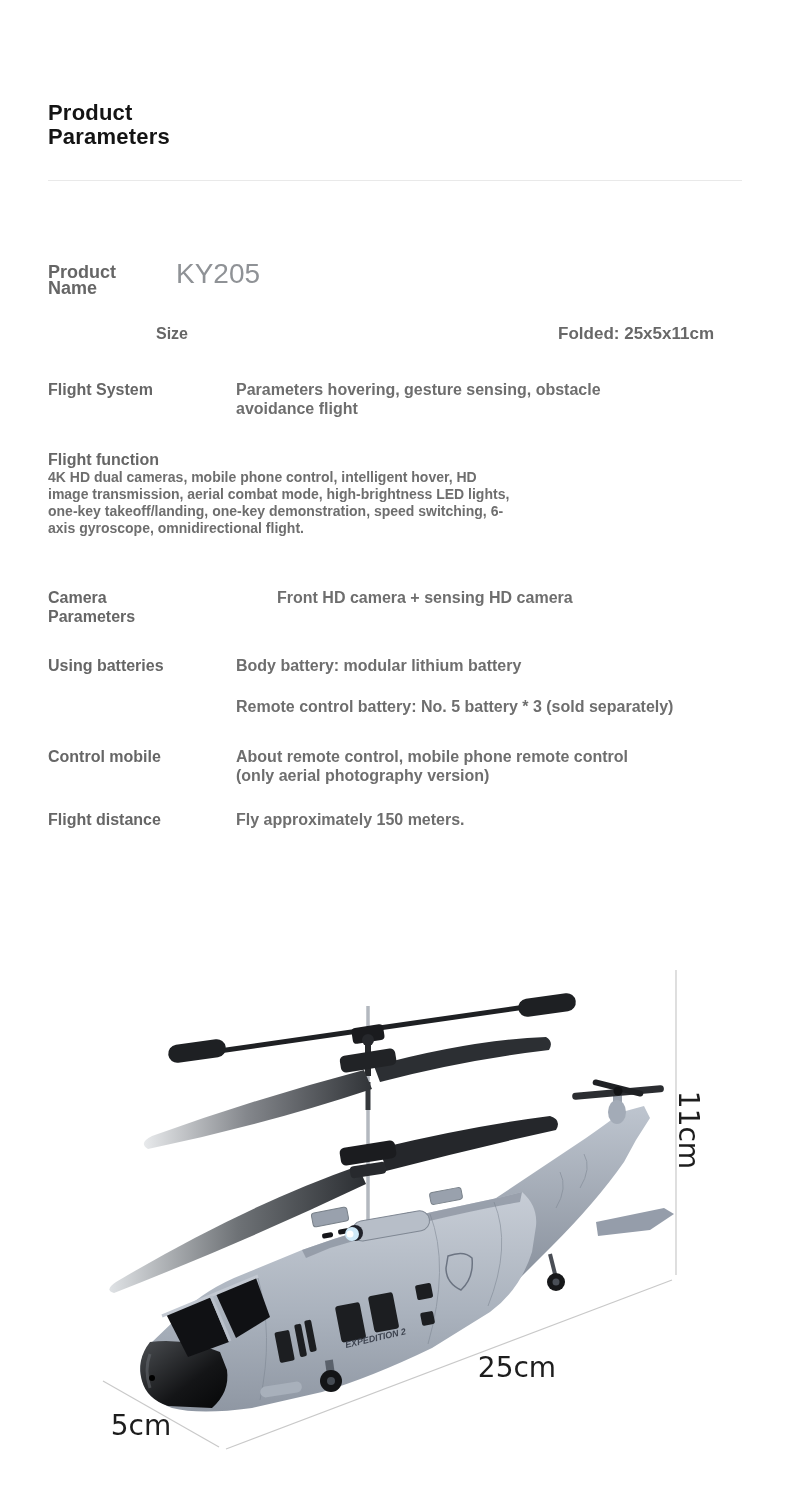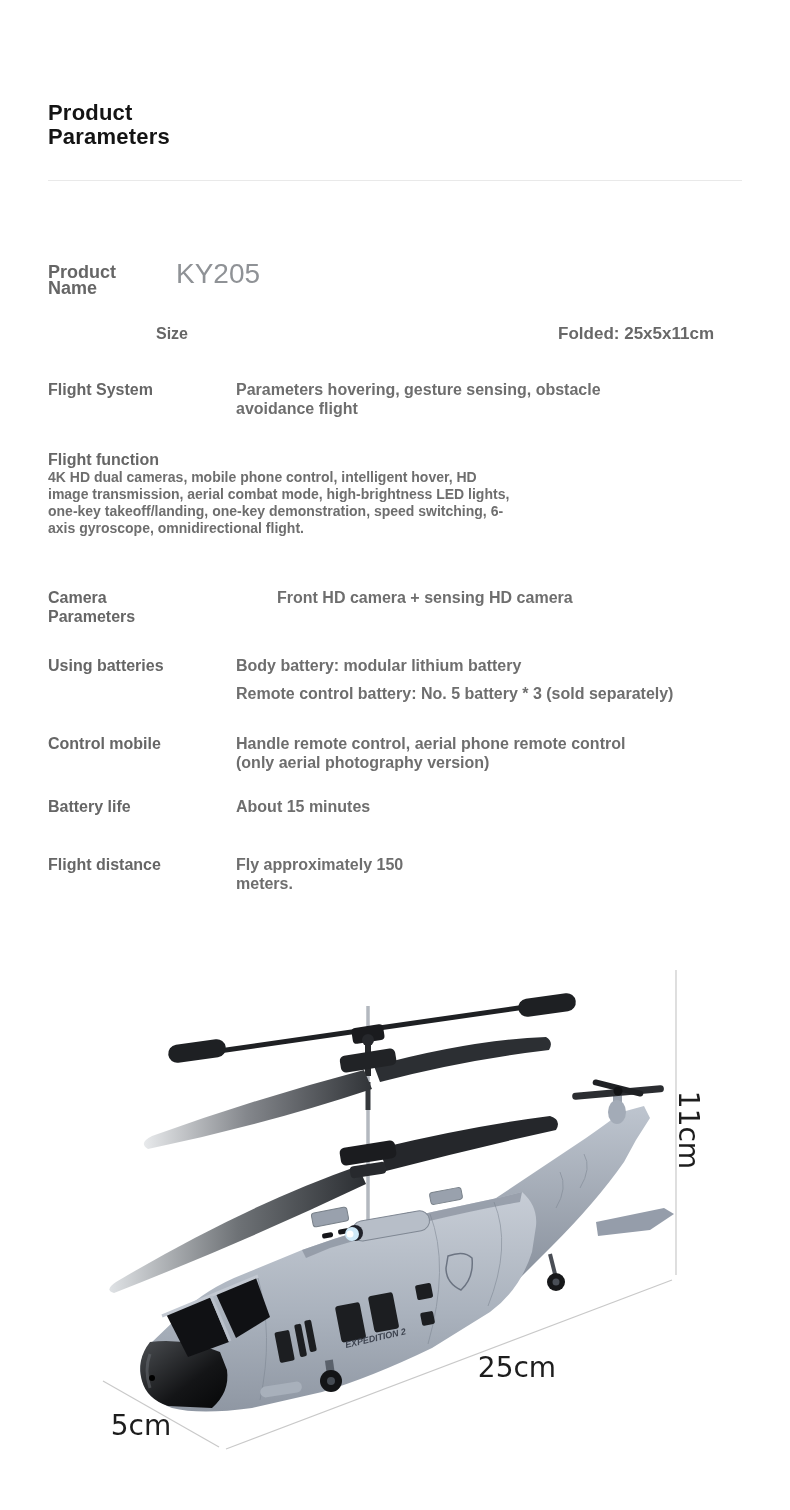--- a/index.html
+++ b/index.html
@@ -8,21 +8,21 @@
 
   .page-title{position:absolute;left:48px;top:101px;width:180px;font-size:22px;line-height:24px;
     font-weight:bold;color:#141414;letter-spacing:.2px;}
   .divider{position:absolute;left:48px;top:180px;width:694px;height:1px;background:#e9e9e9;}
 
   .spec-table{position:absolute;left:48px;top:264px;width:700px;}
   .spec-row{display:flex;align-items:flex-start;}
   .spec-label{width:140px;flex:none;margin-right:48px;font-weight:bold;font-size:16px;line-height:19px;color:#666666;}
   .spec-value{flex:1;max-width:470px;font-weight:bold;font-size:16px;line-height:19px;color:#6e6e6e;}
   .spec-value p{margin:0;}
-  .spec-value p + p{margin-top:9px;}
+  .spec-value p + p{margin-top:22px;}
 
   .spec-row:nth-child(1){margin-bottom:28px;}
   .spec-row:nth-child(1) .spec-label{font-size:18px;line-height:16px;max-width:80px;}
   .spec-row:nth-child(1) .spec-value{font-size:28px;line-height:24px;font-weight:normal;color:#8f9296;margin-top:-2px;}
   .spec-row:nth-child(2){margin-bottom:36px;text-align:right;}
   .spec-row:nth-child(2) .spec-value{font-size:17px;line-height:20px;color:#686868;margin-left:8px;}
   .spec-row:nth-child(3){margin-bottom:32px;}
   .spec-row:nth-child(3) .spec-value{max-width:440px;}
   .spec-row:nth-child(4){margin-bottom:51px;flex-direction:column;}
   .spec-row:nth-child(4) .spec-value{font-size:14px;line-height:17px;max-width:462px;}
@@ -85,30 +85,24 @@
       <div class="spec-label">Using batteries</div>
       <div class="spec-value">
           <p>Body battery: modular lithium battery</p>
           <p>Remote control battery: No. 5 battery * 3 (sold separately)</p>
         </div>
     </div>
 
     <div class="spec-row">
       <div class="spec-label">Control mobile</div>
       <div class="spec-value">
-          <p>Handle remote control, aerial phone remote control (only aerial photography version)</p>
-        </div>
-    </div>
-
-    <div class="spec-row">
-      <div class="spec-label">Battery life</div>
-      <div class="spec-value">
-          <p>About 15 minutes</p>
-        </div>
-    </div>
+          <p>About remote control, mobile phone remote control (only aerial photography version)</p>
+        </div>
+    </div>
+
 
     <div class="spec-row">
       <div class="spec-label">Flight distance</div>
       <div class="spec-value">
           <p>Fly approximately 150 meters.</p>
         </div>
     </div>
   </div>
 
   <svg class="photo" viewBox="0 0 790 560" width="790" height="560" xmlns="http://www.w3.org/2000/svg">

